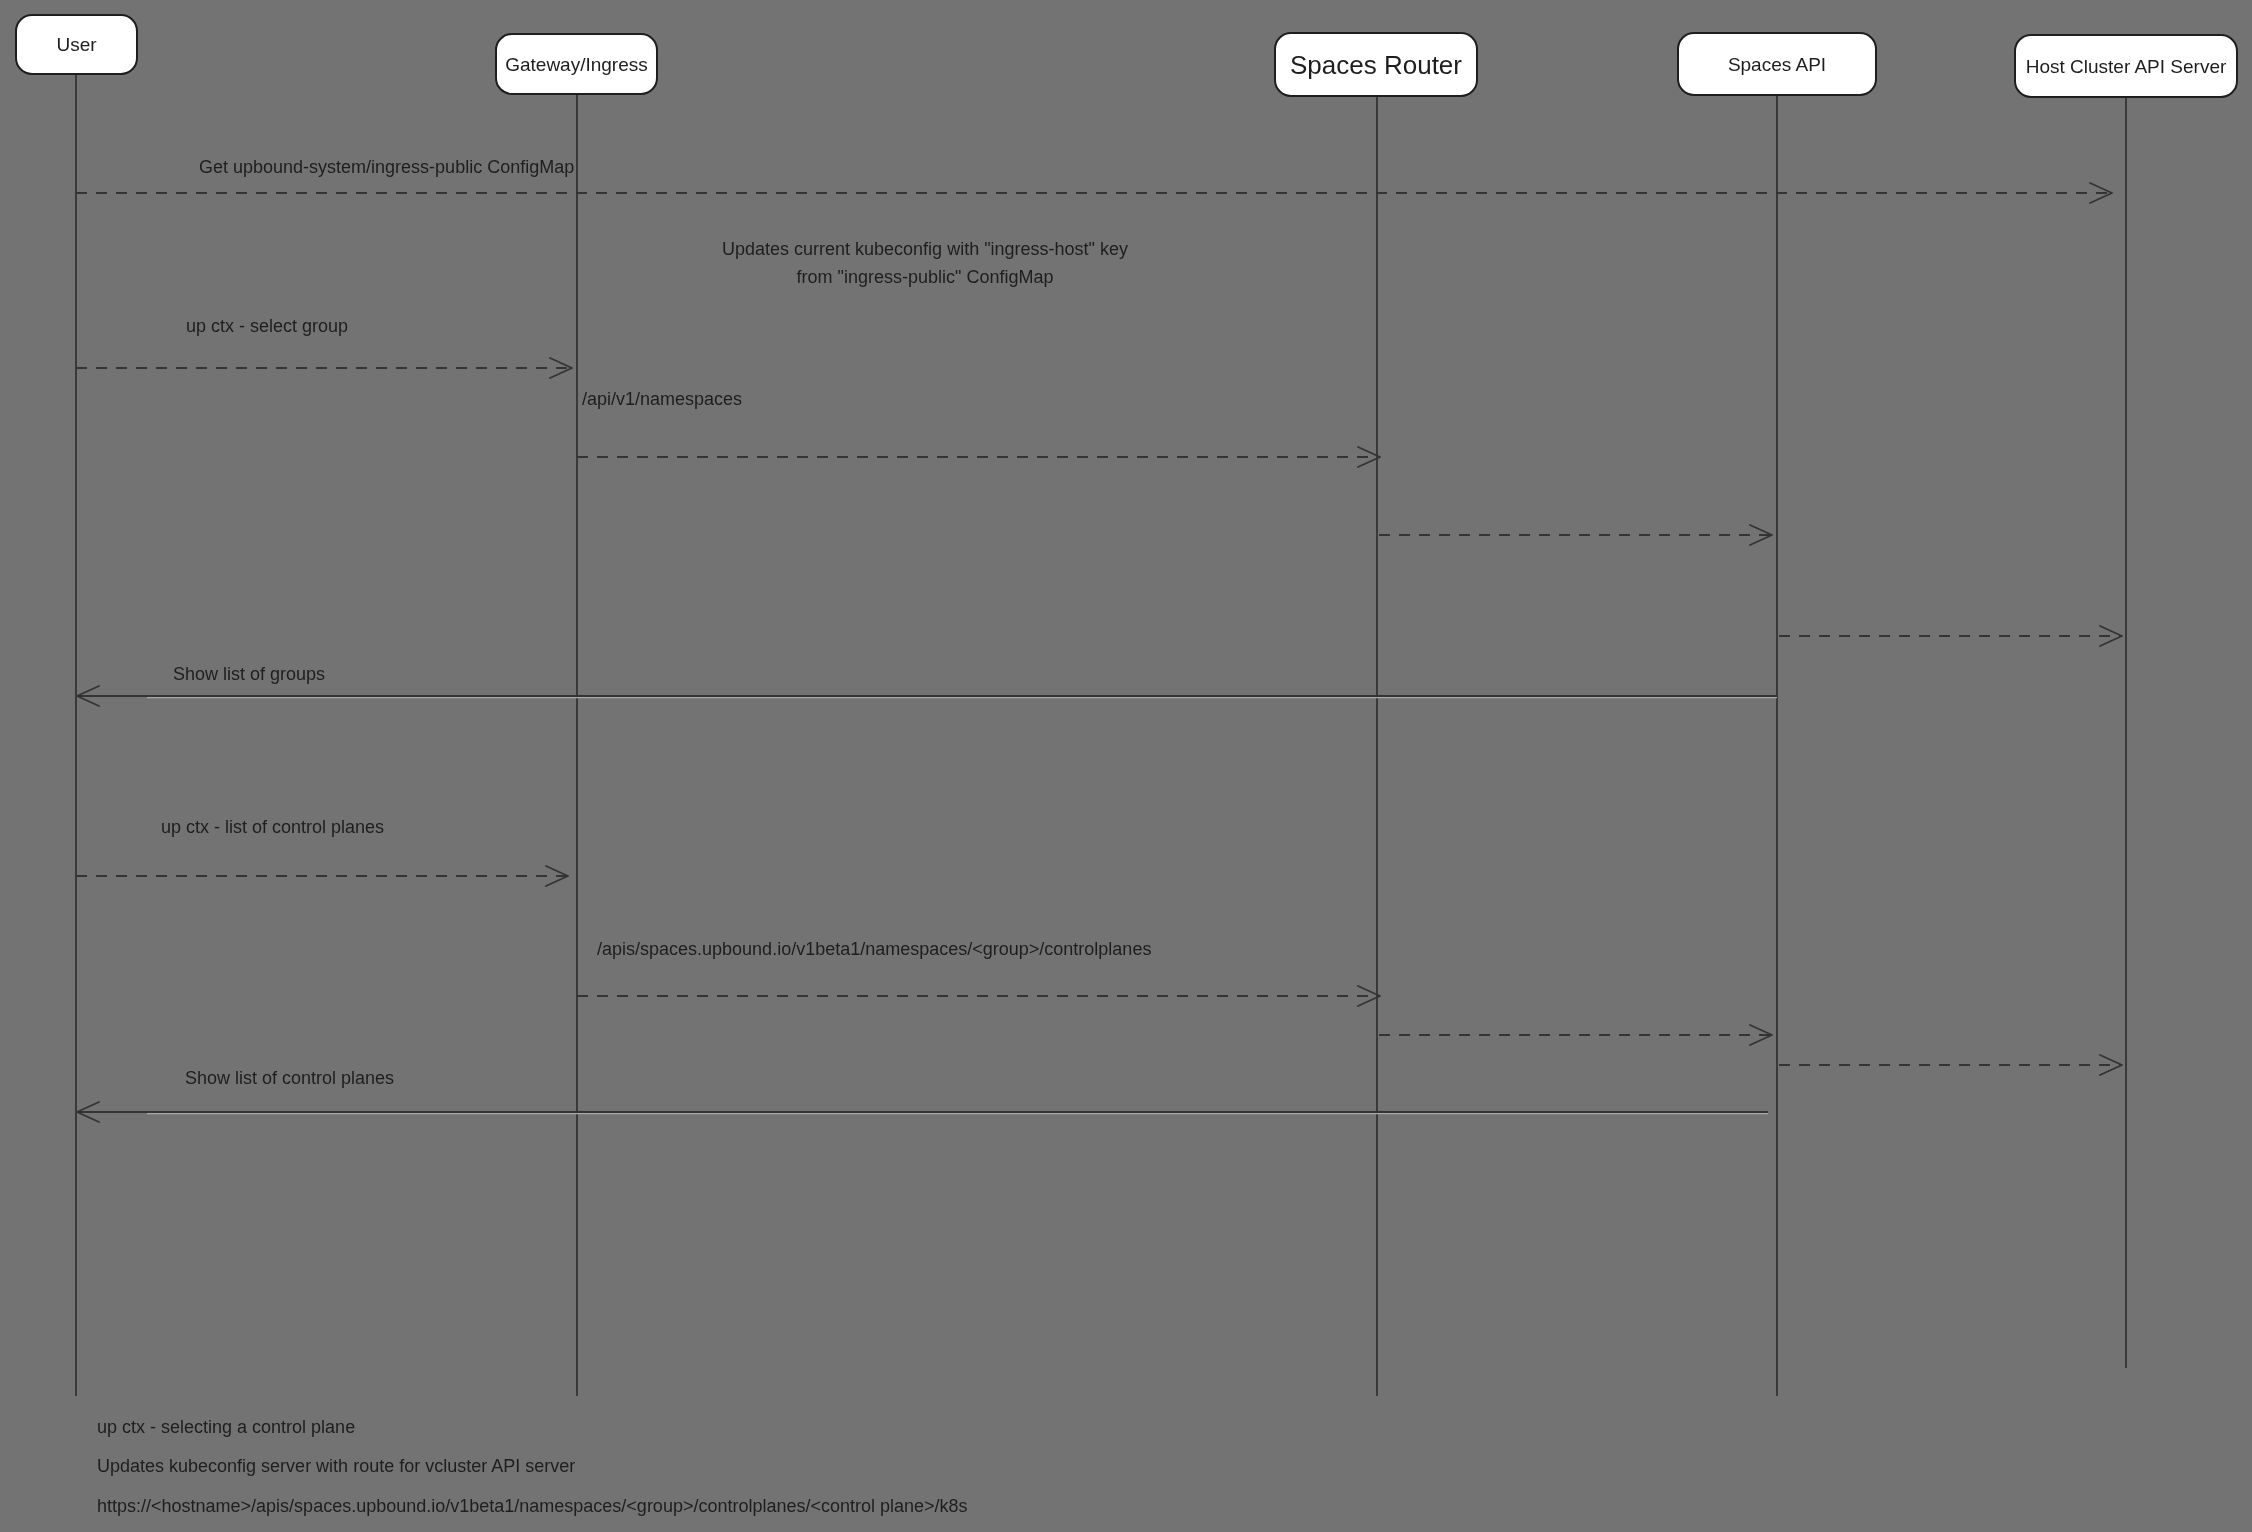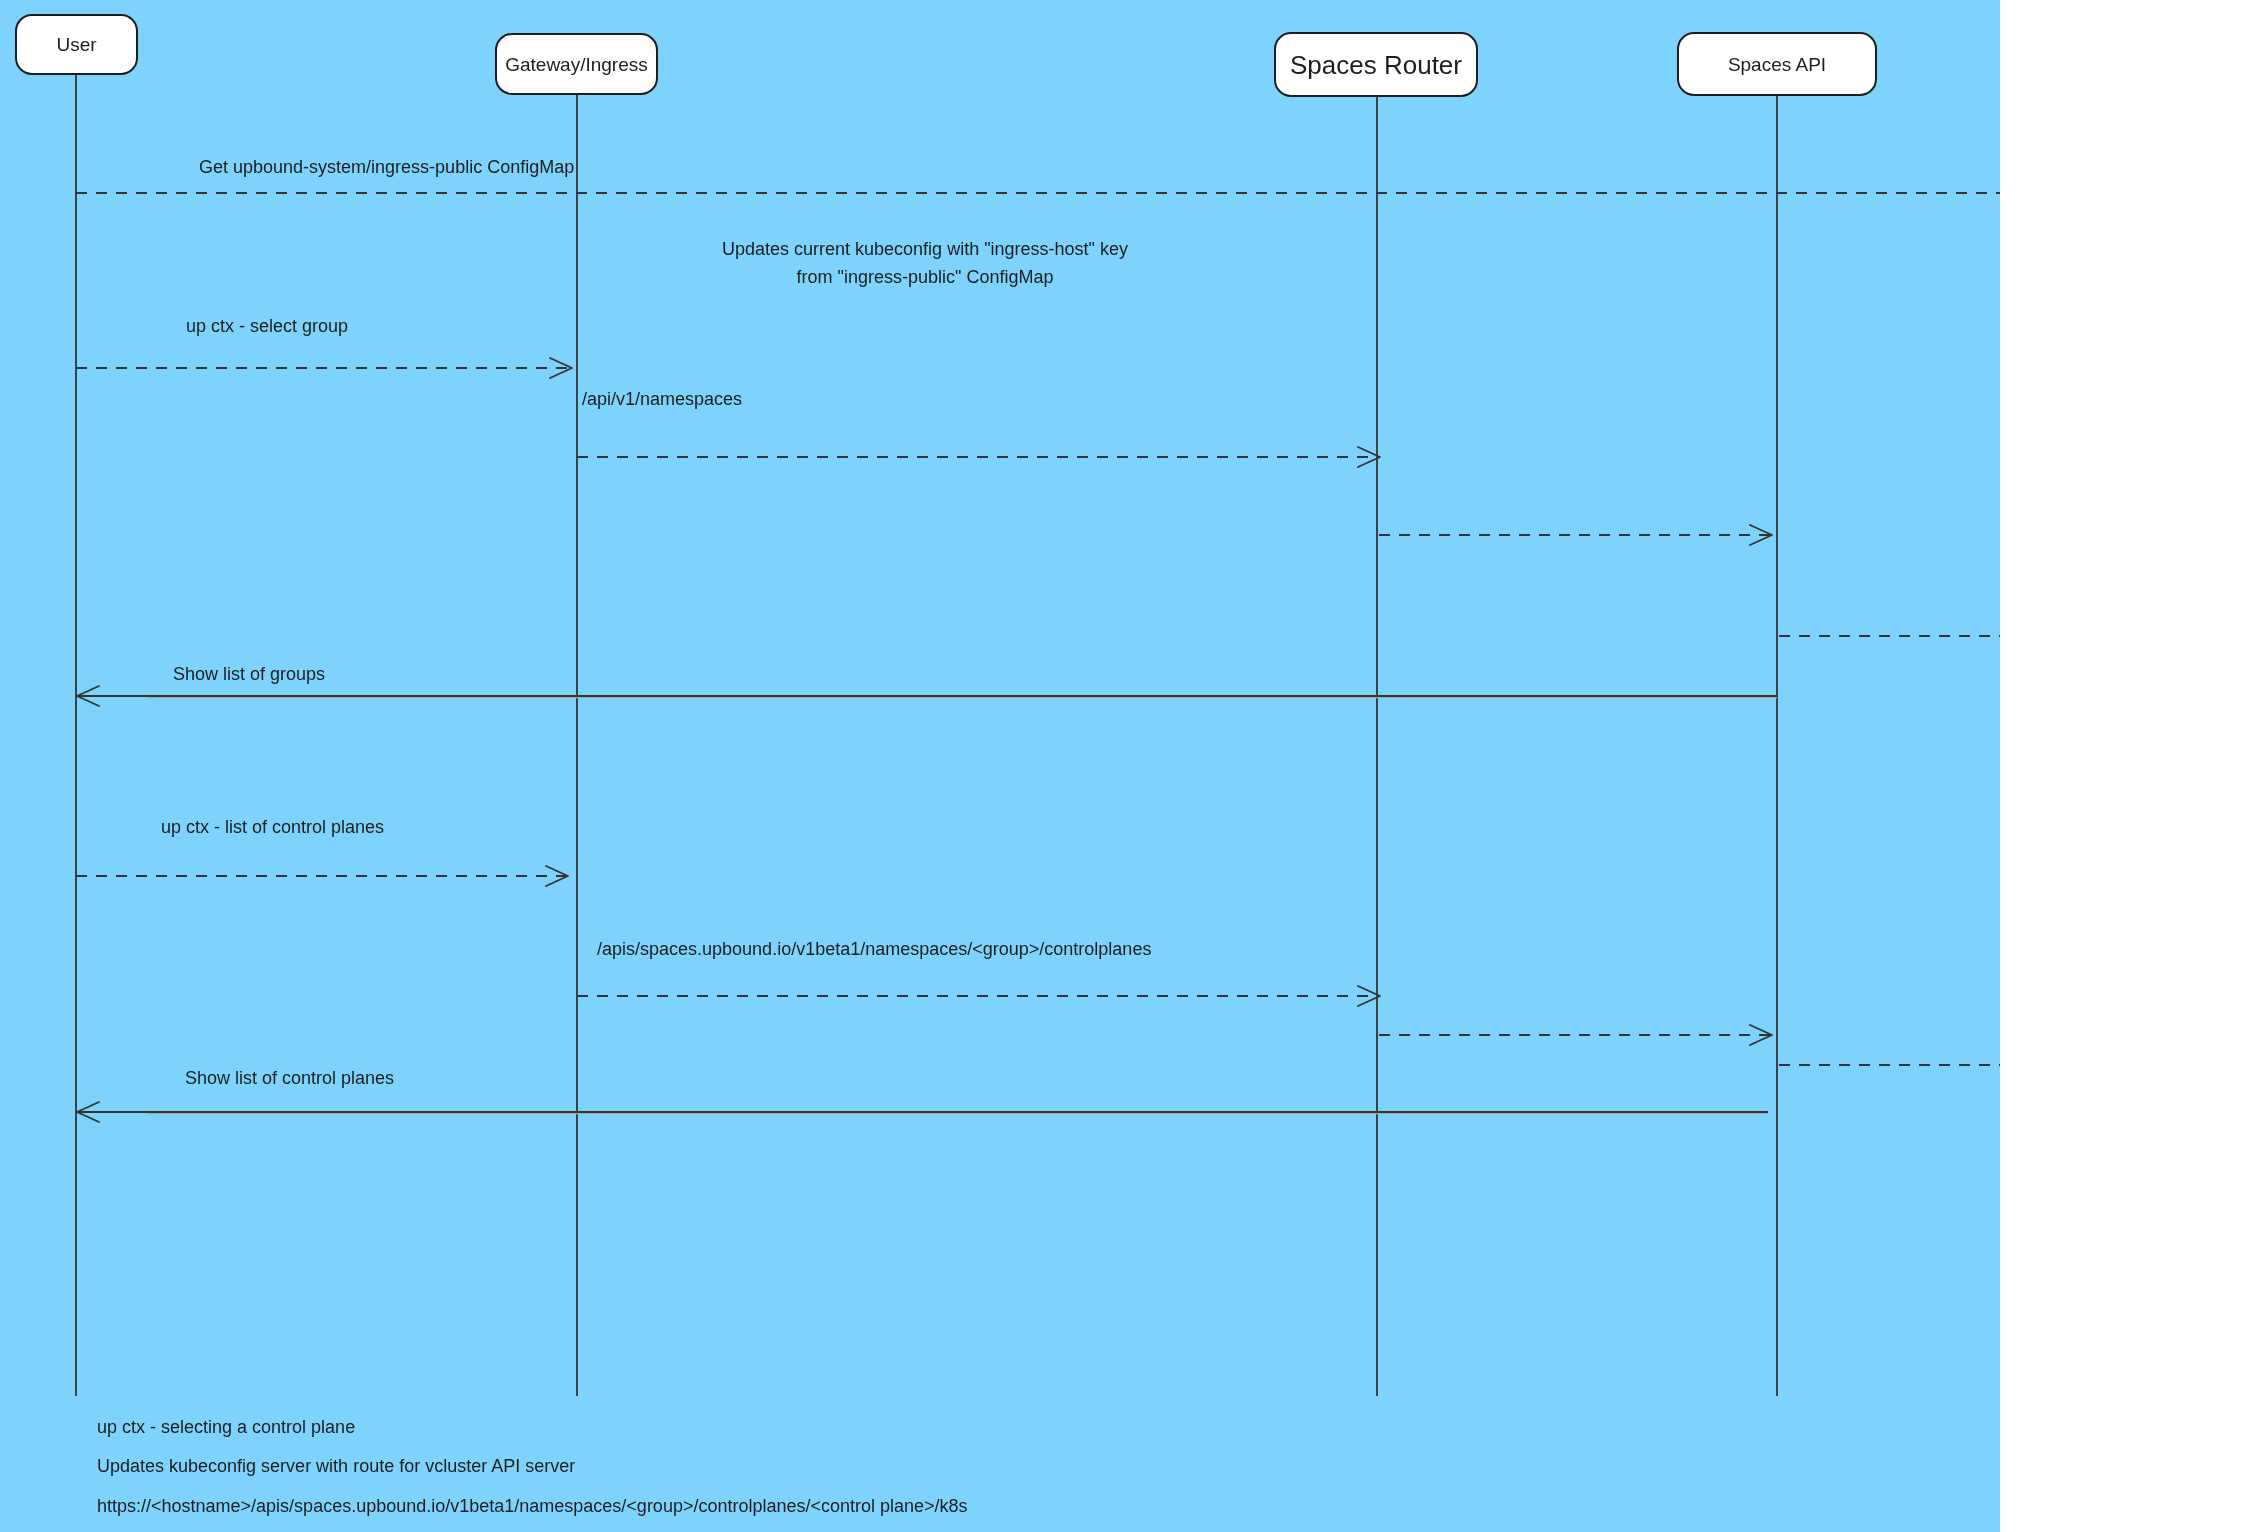--- a/index.html
+++ b/index.html
@@ -2,23 +2,23 @@
 <html><head>
 <meta charset="utf-8">
 <style>
   html, body {
     margin: 0;
     padding: 0;
     background: #ffffff;
   }
   #stage {
     position: relative;
-    width: 2000px;
+    width: 2252px;
     height: 1532px;
-    background: #7dd3fc;
+    background: #737373;
     overflow: hidden;
     font-family: "Liberation Sans", sans-serif;
   }
   svg text {
     font-family: "Liberation Sans", sans-serif;
     fill: #1e1e1e;
   }
 </style>
 </head>
 <body>

